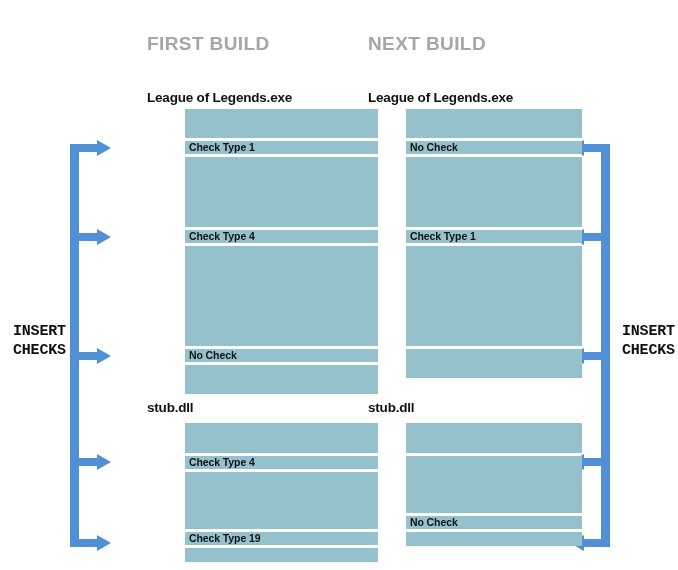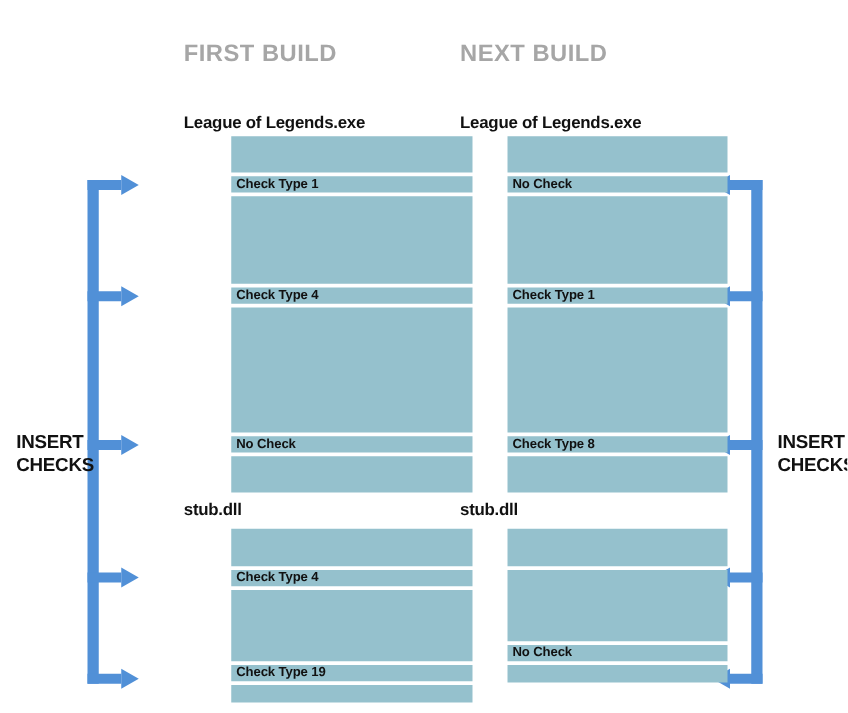--- a/index.html
+++ b/index.html
@@ -36,23 +36,23 @@
   .dll-stack{top:423px;align-items:flex-end;}
   .seg{background:var(--box-color);width:100%;}
   .bar{
     height:13px;line-height:13px;padding-left:4px;box-sizing:border-box;
     font-size:10.5px;font-weight:bold;color:var(--text-color);
     letter-spacing:-0.1px;white-space:nowrap;
   }
   .h29{height:29px}.h70{height:70px}.h100{height:100px}
   .h30{height:30px}.h57{height:57px}.h14{height:14px}
   .side-label{
-    position:absolute;top:344px;
+    position:absolute;top:322px;
     font-size:15px;font-weight:bold;color:var(--text-color);
-    line-height:19px;letter-spacing:-0.2px;
+    line-height:19px;letter-spacing:-0.2px;font-family:Liberation Mono, monospace;
   }
   .side-label-left{left:13px;}
   .side-label-right{left:622px;}
 </style>
 </head>
 <body>
 
 <div class="canvas">
 
   <svg class="arrows" viewBox="0 0 678 570" xmlns="http://www.w3.org/2000/svg">
@@ -138,21 +138,20 @@
   <div class="col col-right">
     <div class="col-heading">NEXT BUILD</div>
 
     <div class="file-title exe-title">League of Legends.exe</div>
     <div class="stack exe-stack">
       <div class="seg h29"></div>
       <div class="seg bar">No Check</div>
       <div class="seg h70"></div>
       <div class="seg bar">Check Type 1</div>
       <div class="seg h100"></div>
-      <div class="seg bar">Check Type 8</div>
       <div class="seg h29"></div>
     </div>
 
     <div class="file-title dll-title">stub.dll</div>
     <div class="stack dll-stack">
       <div class="seg h30"></div>
       <div class="seg h57"></div>
       <div class="seg bar">No Check</div>
       <div class="seg h14"></div>
     </div>

